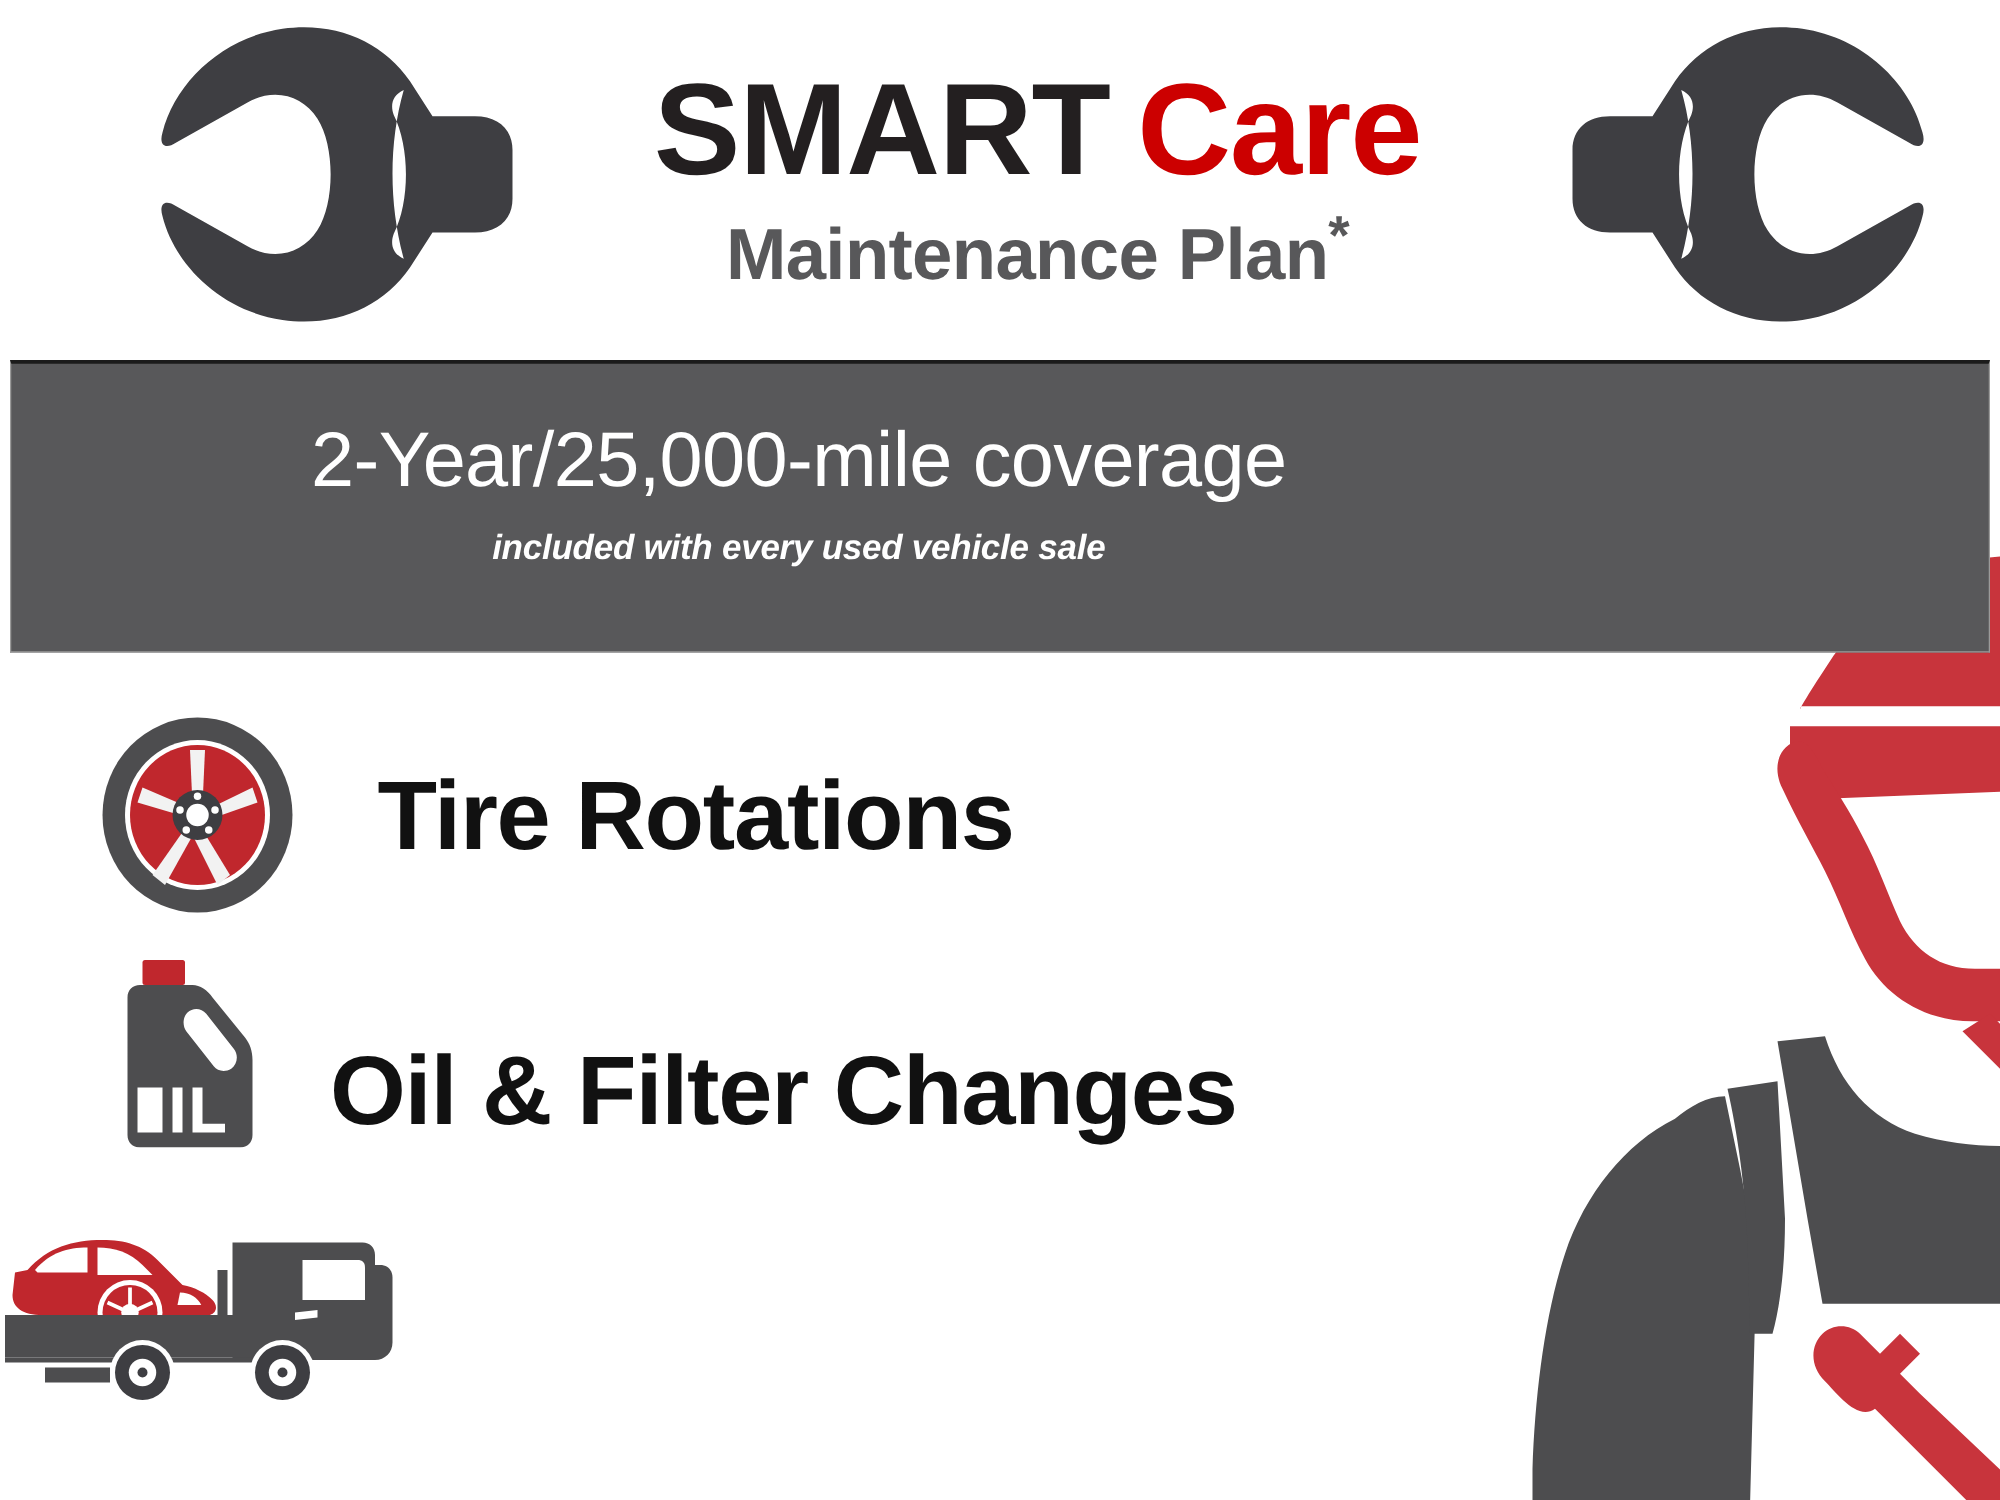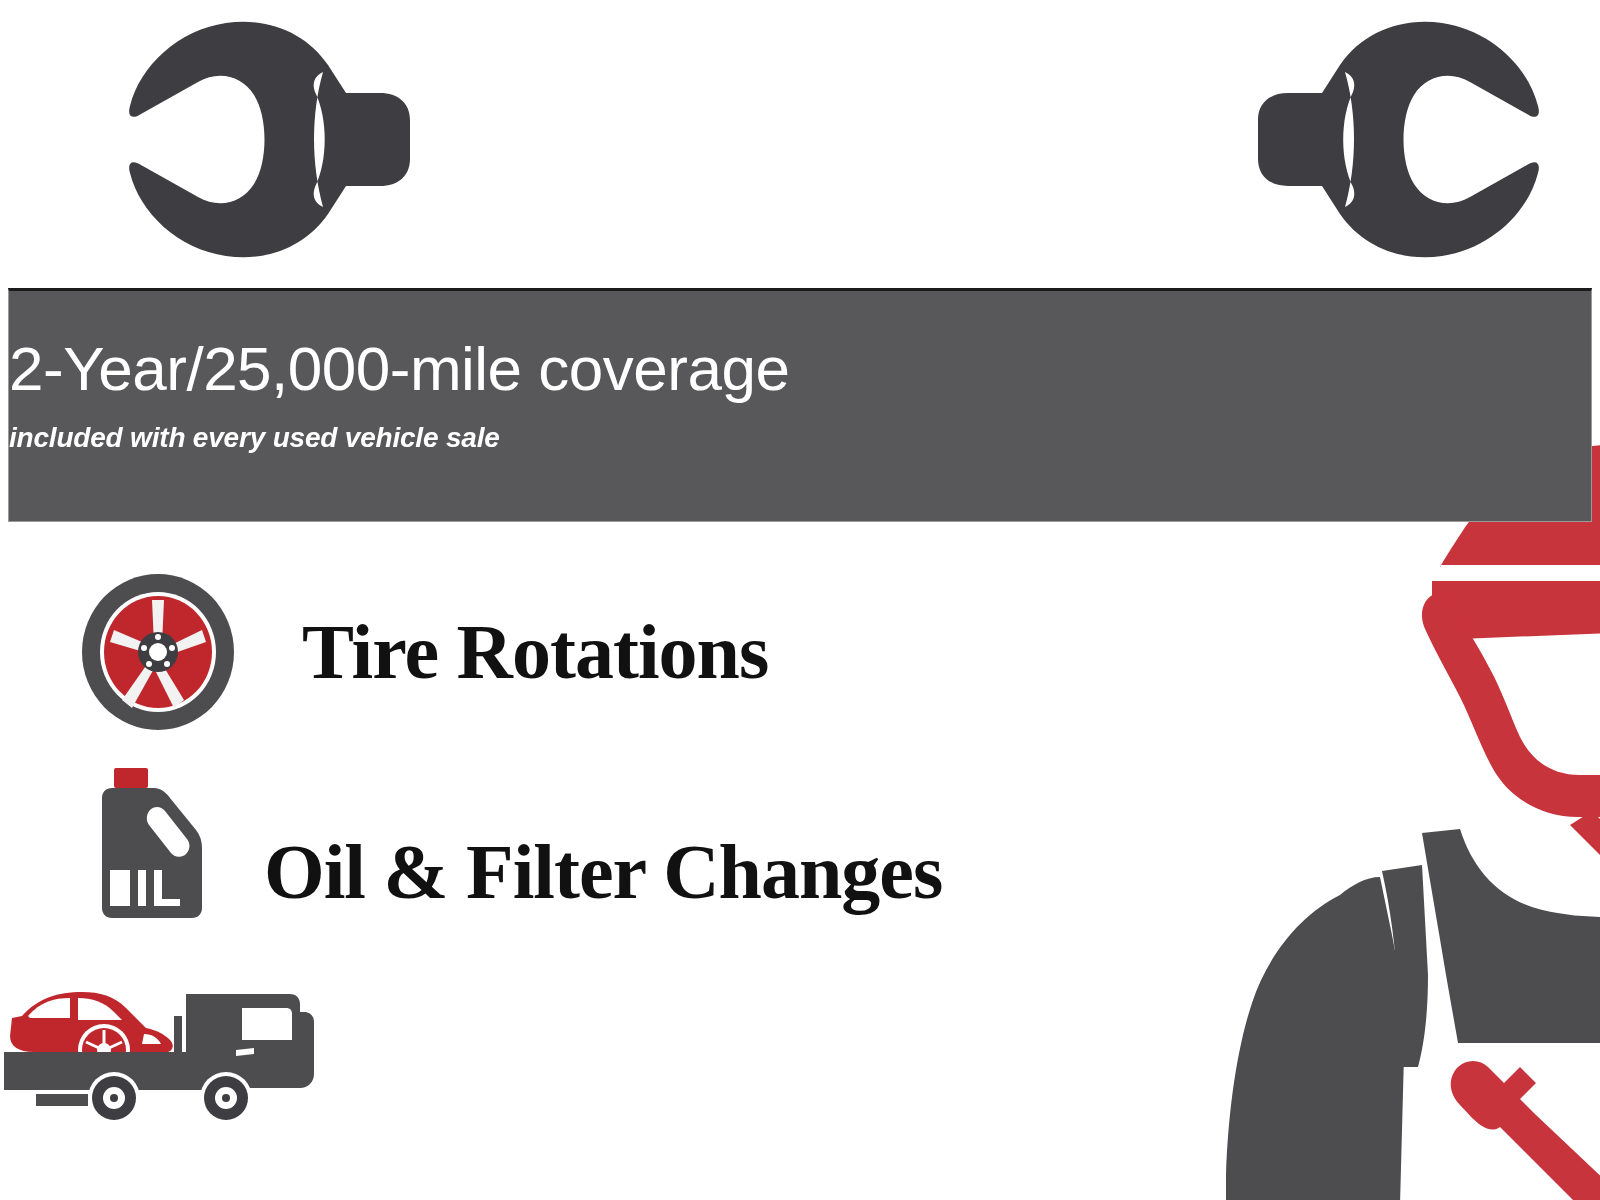--- a/index.html
+++ b/index.html
@@ -97,21 +97,21 @@
     border-bottom: 1px solid #9a9a9a;
     box-sizing: border-box;
     overflow: hidden;
     z-index: 2;
   }
   .banner-inner {
     position: absolute;
     left: 0;
     top: 0;
     width: 1260px;
-    text-align: left;
+    text-align: center;
     padding-top: 42px;
   }
   .banner-line1 {
     color: #ffffff;
     font-family: "Liberation Sans", sans-serif;
     font-size: 62px;
     font-weight: 400;
     letter-spacing: -0.5px;
     white-space: nowrap;
   }
@@ -127,21 +127,21 @@
   }
 
   
   .feature {
     position: absolute;
     display: flex;
     align-items: center;
     z-index: 3;
   }
   .feature-label {
-    font-family: Liberation Serif, serif;
+    font-family: Liberation Sans, sans-serif;
     font-weight: bold;
     font-size: 78px;
     color: #111111;
     letter-spacing: -1px;
     white-space: nowrap;
     line-height: 1;
   }
   #feature-tire   { left: 80px;  top: 572px; }
   #feature-oil    { left: 88px;  top: 766px; }
   #feature-road   { left: 4px;   top: 978px; }
@@ -225,20 +225,28 @@
         <path fill="#ffffff" d="
           M 205,58
           C 196,62 194,70 197,78
           C 210,104 210,147 197,173
           C 194,181 196,189 205,193
           C 199,171 196,148 196,125
           C 196,102 199,79 205,58 Z"></path>
       </g>
     </svg>
 
+    <div class="brandblock">
+      <div class="brandline">
+        <span class="brand-smart">SMART</span><span class="brand-care">Care</span>
+      </div>
+      <div class="brand-sub">
+        <span>Maintenance Plan</span><span class="star">*</span>
+      </div>
+    </div>
   </div>
 
   <div class="banner">
     <div class="banner-inner">
       <div class="banner-line1">2-Year/25,000-mile coverage</div>
       <div class="banner-line2">included with every used vehicle sale</div>
     </div>
   </div>
 
   <svg class="mechanic" viewBox="0 0 450 790">

